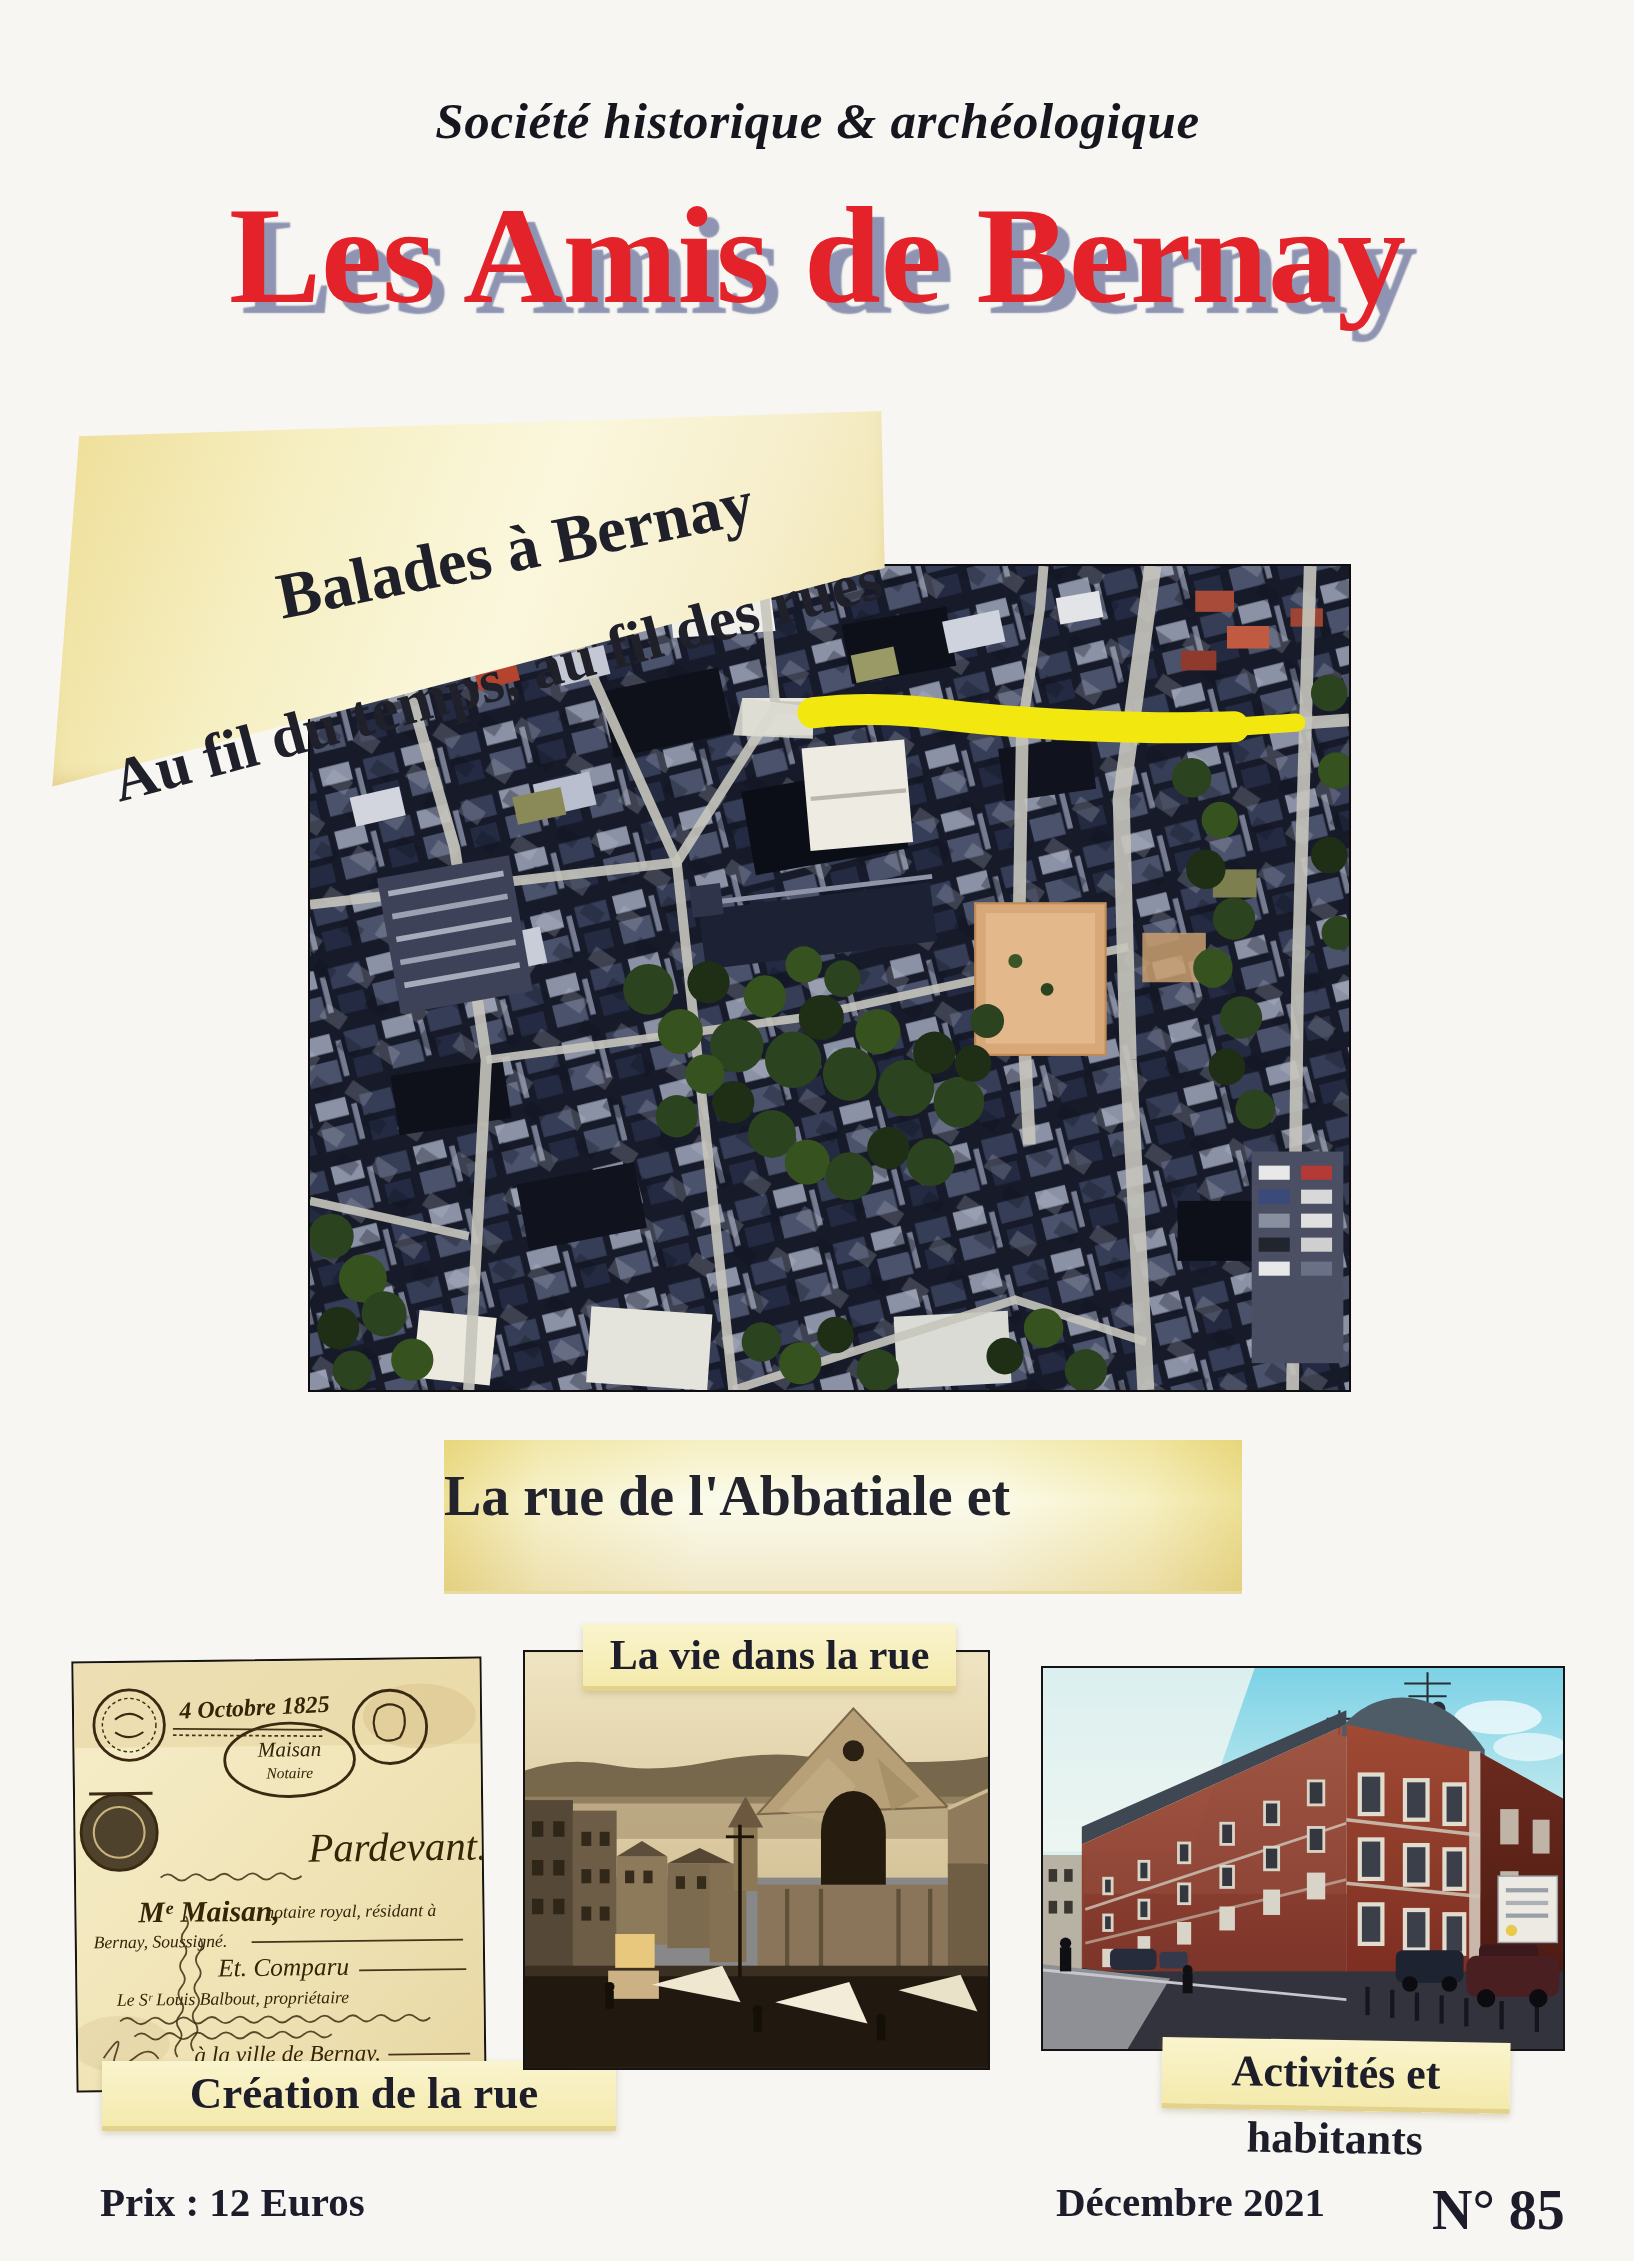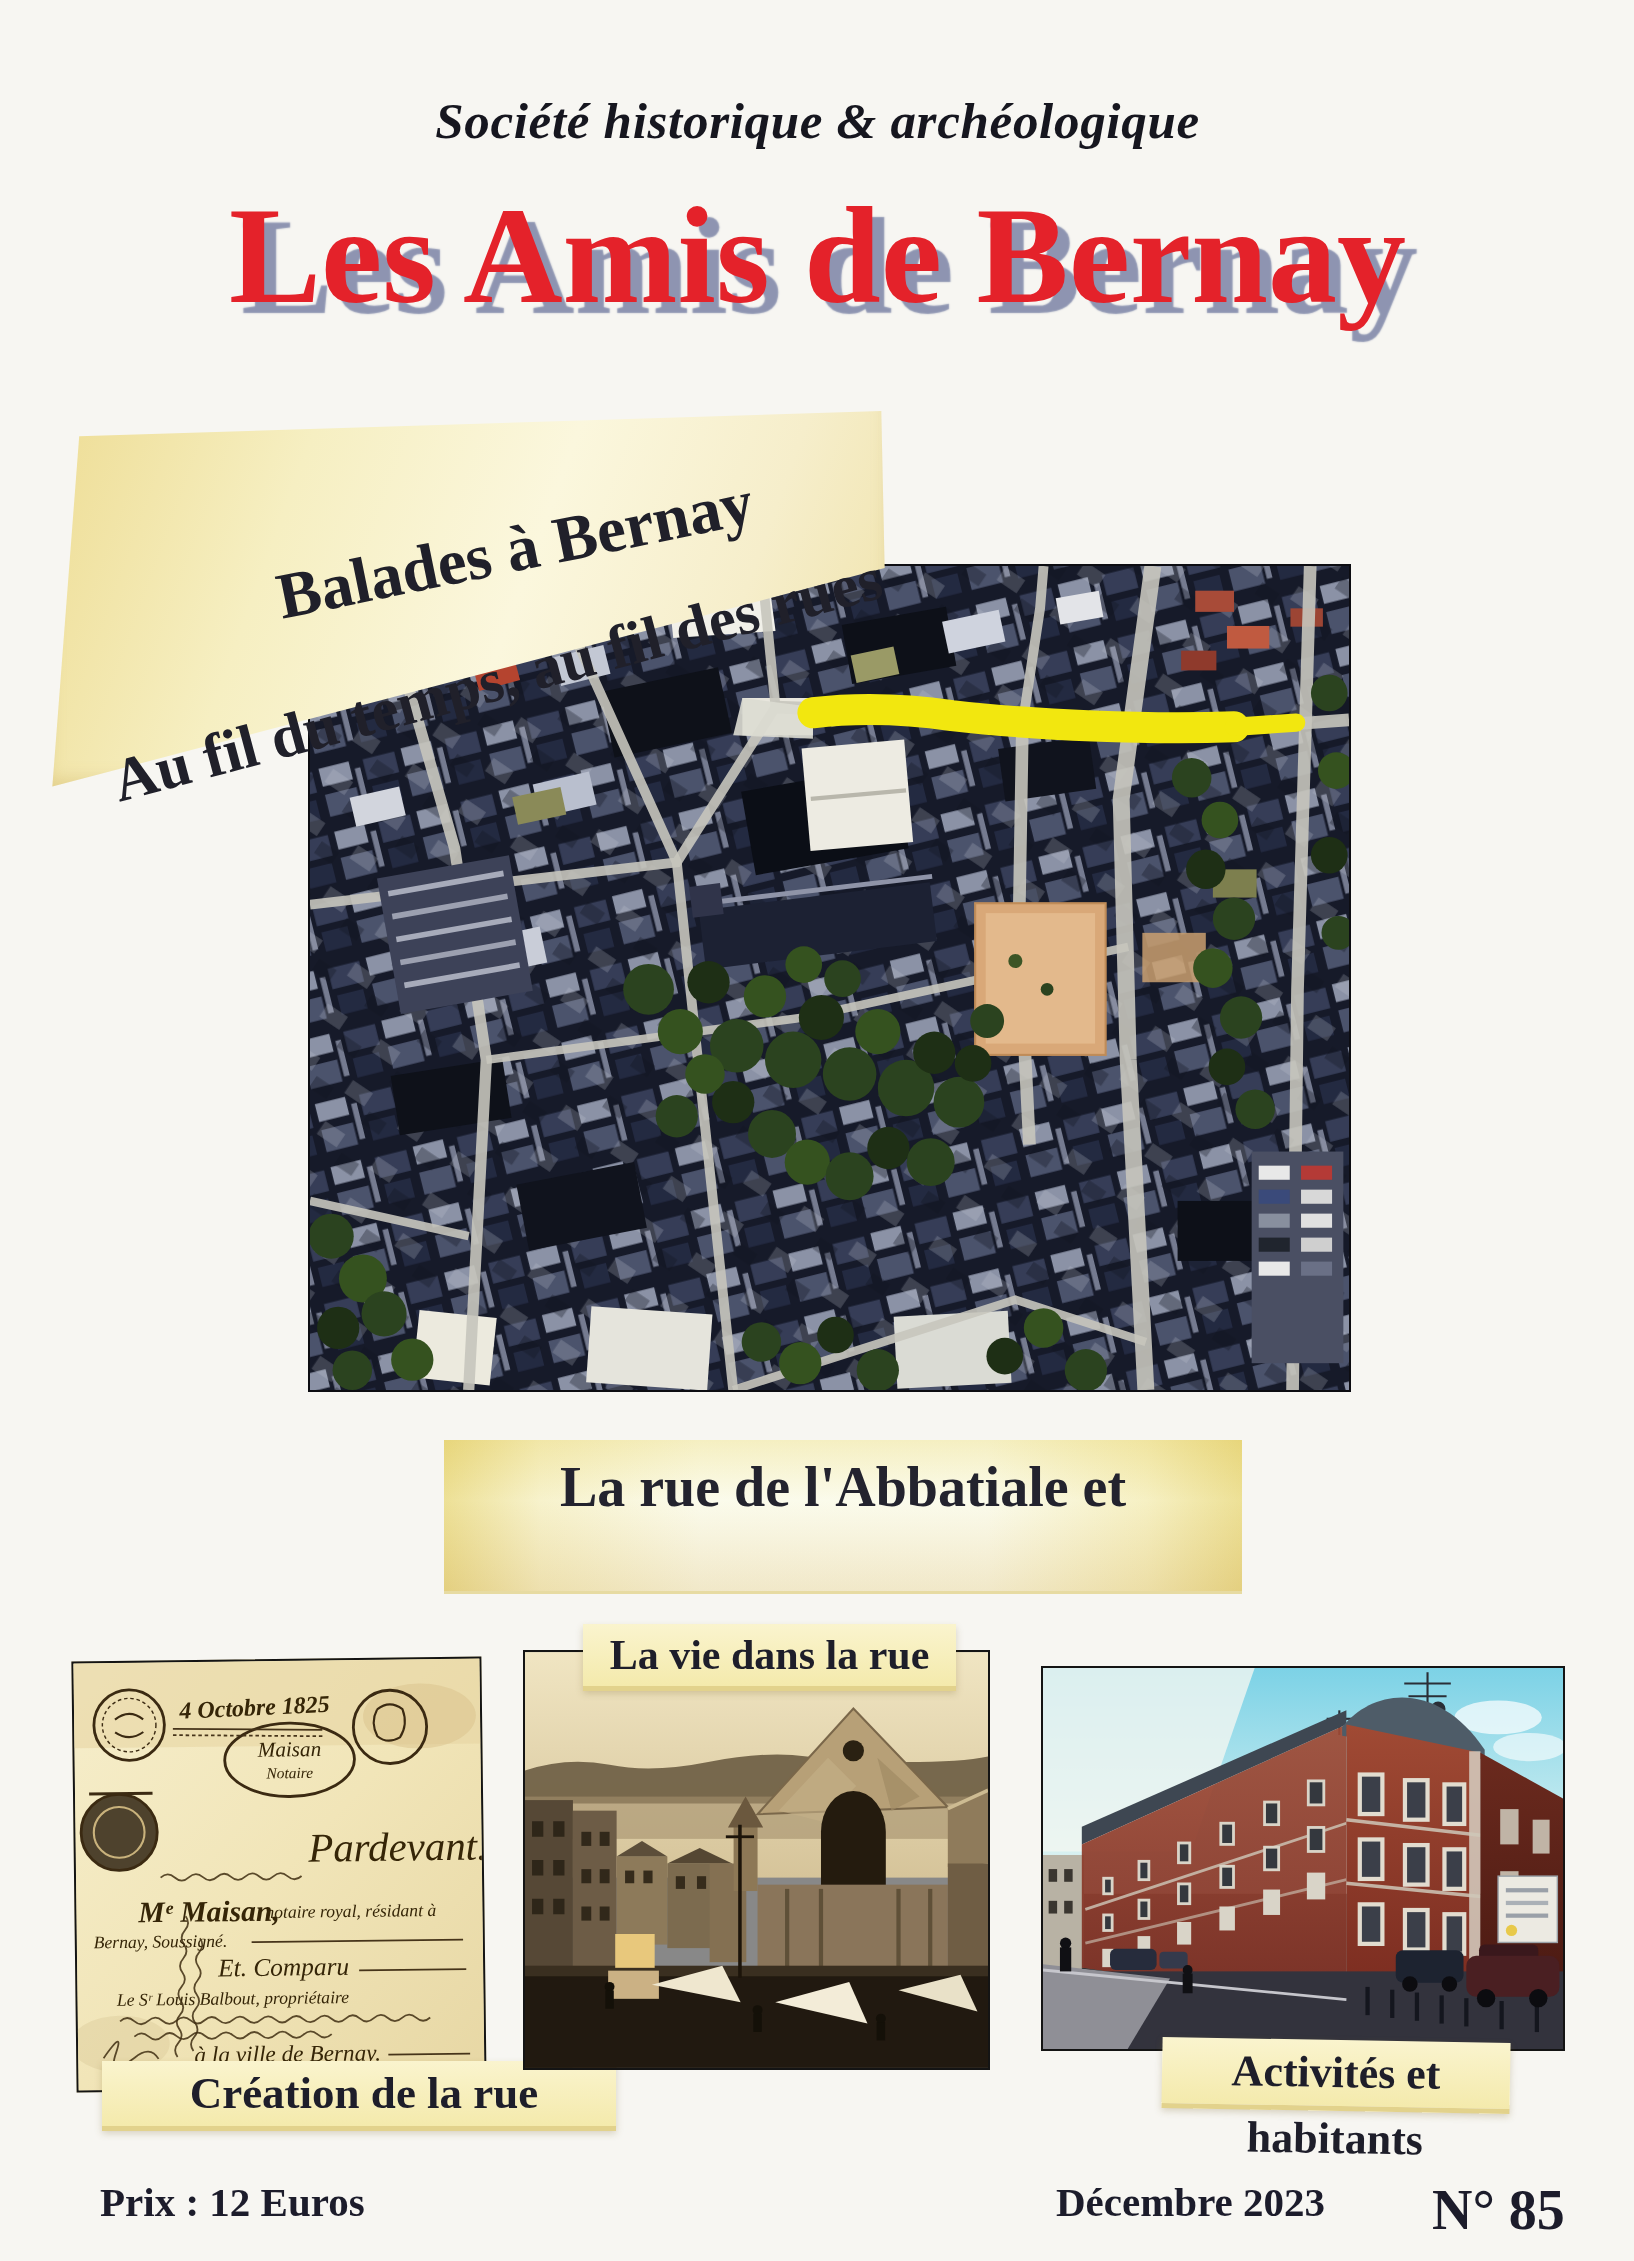--- a/index.html
+++ b/index.html
@@ -22,22 +22,22 @@
   
   .banner-bg{left:49px;top:406px;width:839px;height:384px;
      background:linear-gradient(110deg,#eedd95 0%,#f6efc2 28%,#fbf7dd 55%,#f6eecb 78%,#efe2a8 100%);
      box-shadow:inset 0 -11.3px 15.5px rgba(200,170,85,.35);
      clip-path:polygon(3.6% 7.9%,99.2% 1.3%,99.6% 42.2%,0.4% 99.1%);}
   .banner-line{font-weight:700;color:#20202a;text-align:center;line-height:73px;}
   .banner-line1{left:233px;top:513px;width:564px;font-size:65px;transform:rotate(-11.5deg);}
   .banner-line2{left:42px;top:643px;width:910px;font-size:61px;transform:rotate(-15deg);}
 
   
-  .subject-box{left:444px;top:1440px;width:798px;height:154px;text-align:center;
-     padding-top:11px;box-sizing:border-box;
+  .subject-box{left:444px;top:1440px;width:798px;height:154px;text-align:left;
+     padding-top:20px;box-sizing:border-box;
      background:linear-gradient(90deg,#efe29c 0%,#f9f4d4 12%,#fdfdf5 32%,#fdfdf5 68%,#f8f2cb 88%,#efe29c 100%),
                 linear-gradient(180deg,#f7f1c9 0%,#fdfdf5 40%,#f3ead1 100%);
      background-blend-mode:multiply;
      border-bottom:3.5px solid #e7dba2;}
   .subject-box div{font-size:56px;font-weight:700;line-height:73px;color:#23232e;}
 
   
   .photo{margin:0;border:2.8px solid #141414;background:#888;}
   .photo svg{display:block;}
   .doc{left:74px;top:1659px;width:406px;height:427px;transform:rotate(-0.7deg);background:#efe3b8;}
@@ -532,17 +532,17 @@
         <circle cx="32" cy="390" r="8" fill="#101014"></circle>
           <rect x="24" y="396" width="16" height="34" fill="#101014"></rect>
         <circle cx="205" cy="428" r="7" fill="#101014"></circle>
           <rect x="198" y="433" width="14" height="28" fill="#101014"></rect>
       </g>
     </svg>
   </figure>
   <div class="abs caption cap-activites">Activités et habitants</div>
 
   <div class="abs footer-item footer-price">Prix : 12 Euros</div>
-  <div class="abs footer-item footer-date">Décembre 2023</div>
+  <div class="abs footer-item footer-date">Décembre 2021</div>
   <div class="abs footer-item footer-issue">N° 85</div>
 
 </div>
 
 
 </body></html>

